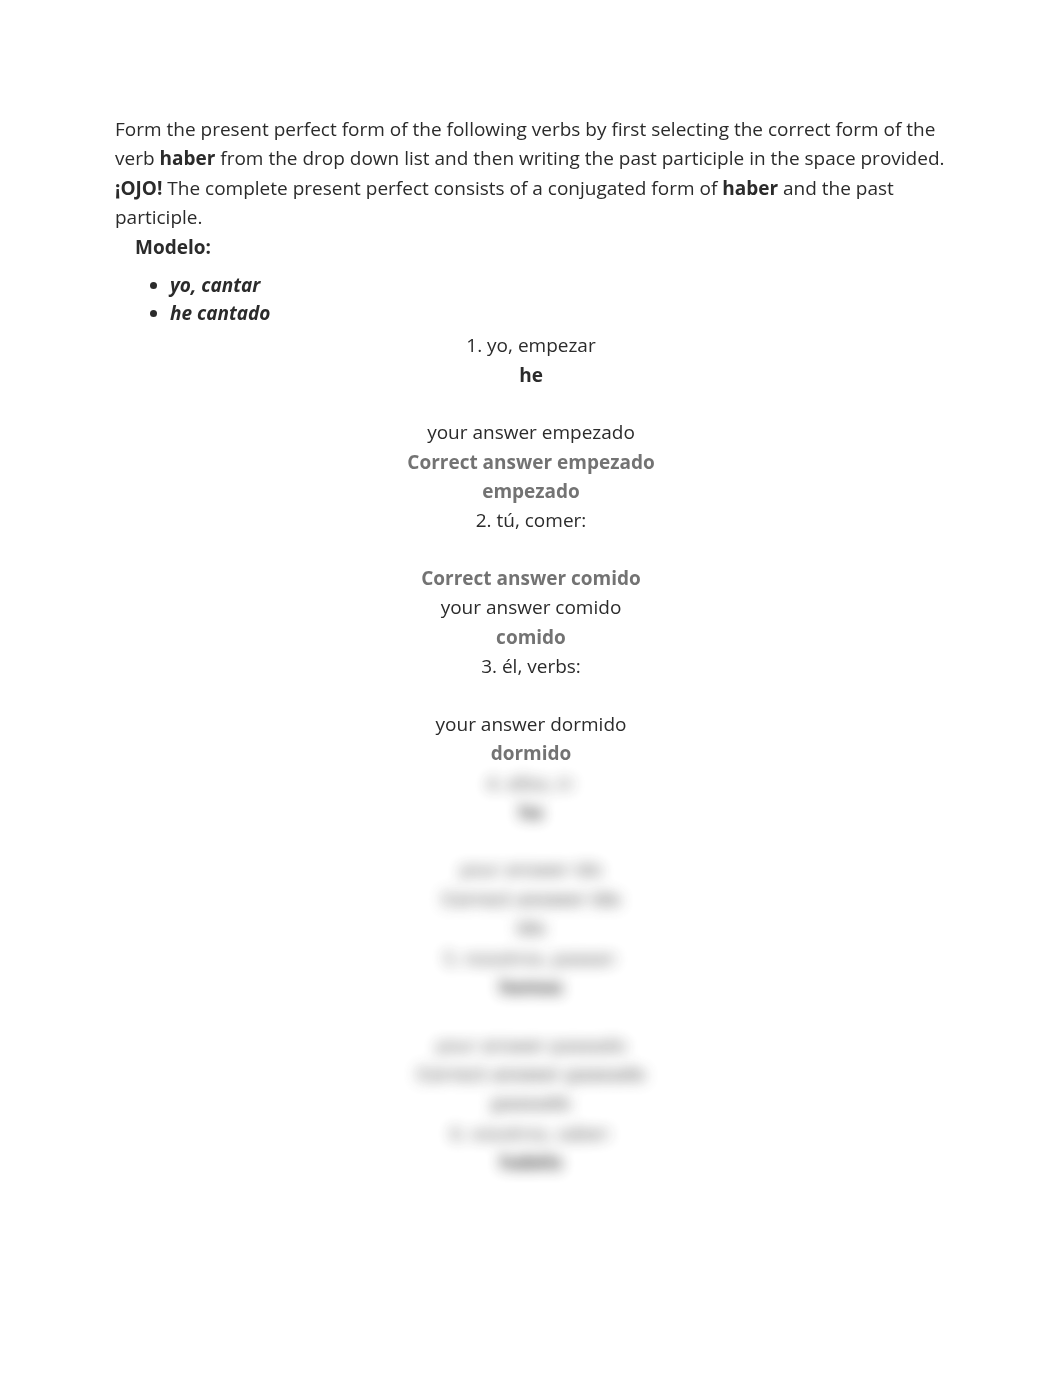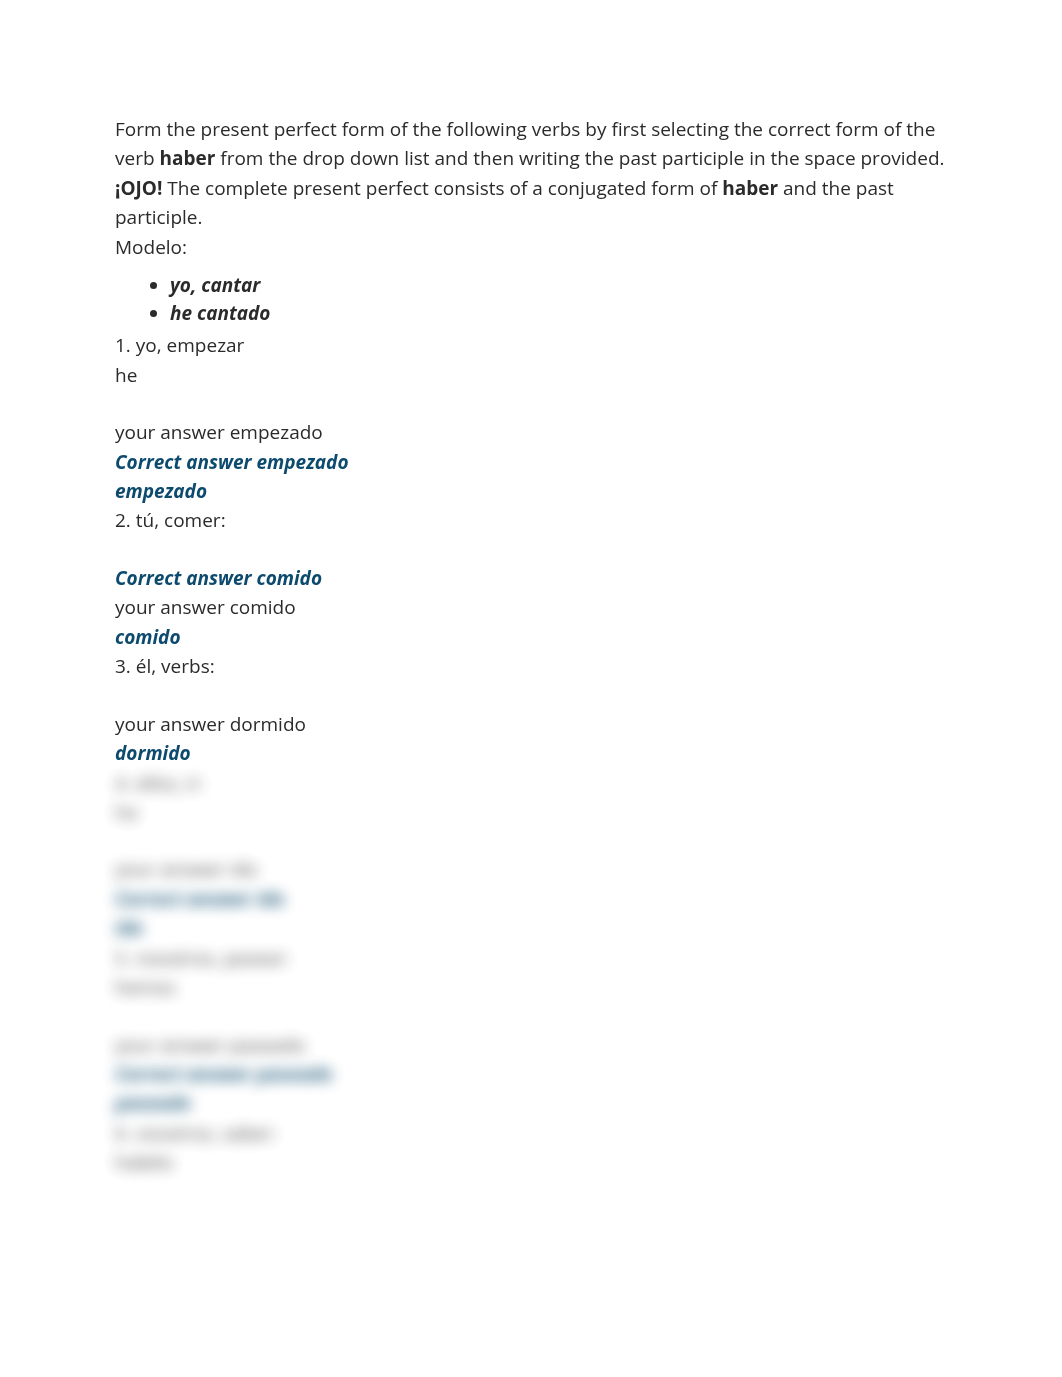--- a/index.html
+++ b/index.html
@@ -15,48 +15,49 @@
       padding: 115px 115px 0 115px;
       font-size: 19px;
       line-height: 1.55;
       color: #2b2b2b;
       position: relative;
     }
     .instructions b, .instructions strong {
       font-weight: 700;
     }
     .modelo-label {
-      font-weight: 400;
+      font-weight: 700;
+      margin-left: 20px;
     }
     ul.modelo-list {
       list-style: disc;
       margin: 10px 0 4px 55px;
       padding: 0;
       font-weight: bold;
     }
     ul.modelo-list li {
       font-style: italic;
       line-height: 1.45;
     }
     .exercise {
       margin-top: 0;
+      text-align: center;
     }
     .line {
       display: block;
     }
     .bold {
-      font-weight: 400;
+      font-weight: 700;
     }
     .gap {
       height: 28px;
     }
     .correct {
-      color: #0c4a6e;
+      color: #737373;
       font-weight: 700;
-      font-style: italic;
     }
     .blurred {
       filter: blur(7px);
       opacity: 0.88;
     }
   </style>
 </head>
 <body>
 
 <div class="instructions">

